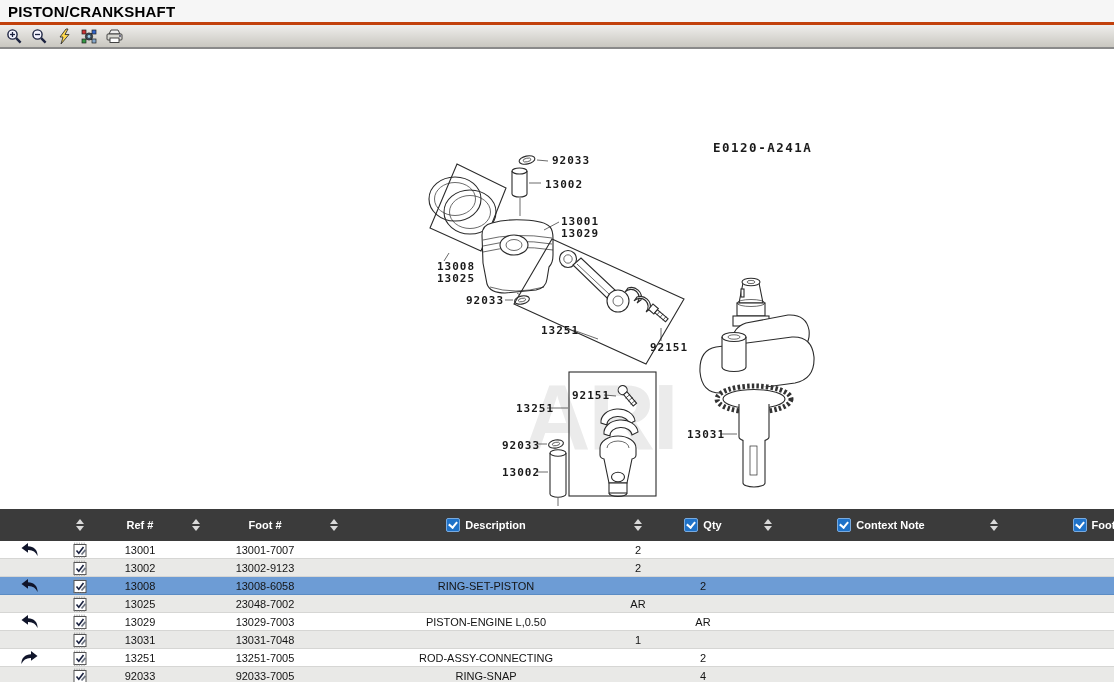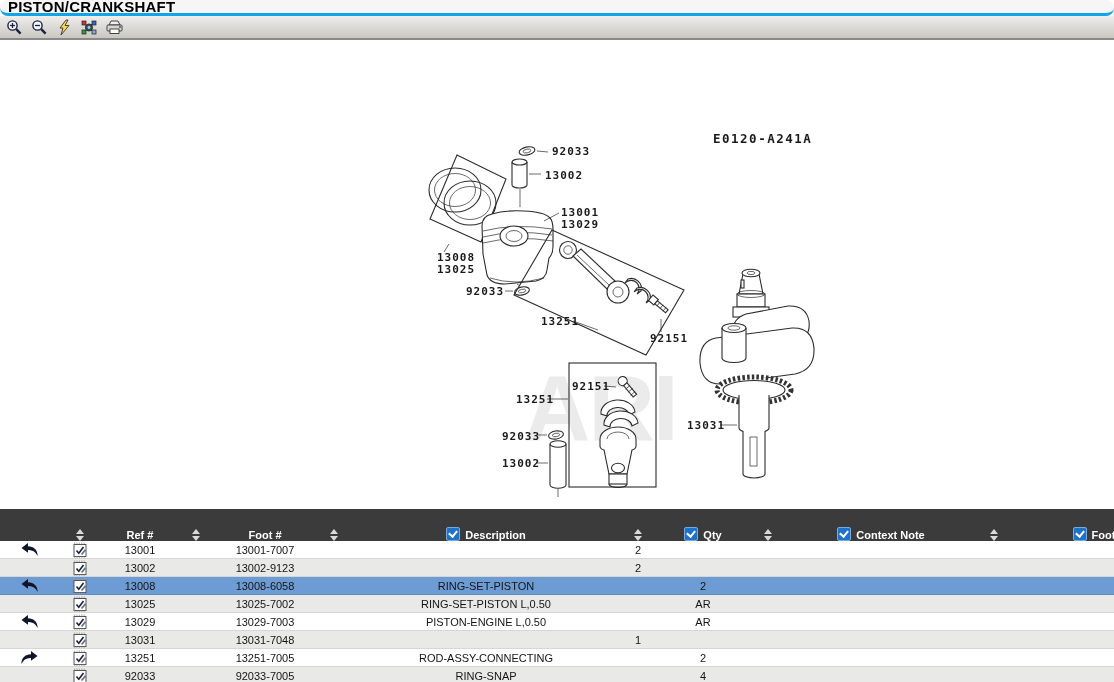--- a/index.html
+++ b/index.html
@@ -1,21 +1,21 @@
 <!DOCTYPE html>
 <html style="--sel: #6d9cd5;"><head>
 <meta charset="utf-8">
 <style>
   html,body{margin:0;padding:0;background:#fff;}
   body{width:1114px;height:682px;overflow:hidden;position:relative;
        font-family:"Liberation Sans",sans-serif;-webkit-font-smoothing:antialiased;}
 
   
-  .titlebar{height:16px;background:#f6f6f6;border-bottom:3px solid #0ea5e9;
-            display:flex;align-items:center;padding-left:8px;box-sizing:border-box;border-radius:8px;}
+  .titlebar{height:25px;background:#f6f6f6;border-bottom:3px solid #c2410c;
+            display:flex;align-items:center;padding-left:8px;box-sizing:border-box;}
   .titlebar .title{font-size:15px;font-weight:bold;color:#000;letter-spacing:.2px;}
 
   
   .toolbar{height:22px;background:linear-gradient(#efeeec,#c9c7c0);
            border-bottom:2px solid #8a8a8a;display:flex;align-items:center;
            padding-left:4px;gap:5px;}
   .tbtn{width:20px;height:18px;display:flex;align-items:center;justify-content:center;
         background:transparent;border:none;padding:0;cursor:pointer;}
   .tbtn svg{display:block;}
 
@@ -32,21 +32,21 @@
   text.wmark{font-family:"Liberation Sans",sans-serif;font-size:92px;font-weight:bold;
              fill:#ebebeb;letter-spacing:-2px;}
 
   
   .parts-table{position:absolute;top:509px;left:0;width:1114px;height:173px;
                overflow:hidden;background:#fff;font-size:11px;}
   .thead,.trow{display:grid;
     grid-template-columns:58px 44px 76px 36px 102px 36px 268px 36px 94px 36px 190px 36px 164px;
     width:1176px;}
   .thead{height:32px;background:#3b3b3b;color:#fff;font-weight:bold;}
-  .hc{display:flex;align-items:flex-end;justify-content:center;}
+  .hc{display:flex;align-items:center;justify-content:center;}
   .trow{height:18px;background:#fff;border-bottom:1px solid #d6d6d4;box-sizing:border-box;}
   .trow:nth-child(even){background:#e9e9e7;}
   .trow.selected{background:var(--sel,#6d9cd5);border-bottom-color:#5b8cc4;}
   .tc{display:flex;align-items:center;justify-content:center;color:#141414;overflow:hidden;}
   .sort{display:flex;flex-direction:column;align-items:center;cursor:pointer;}
   .tri-up{width:0;height:0;border-left:4px solid transparent;border-right:4px solid transparent;
           border-bottom:5px solid #dadada;margin-bottom:2px;}
   .tri-down{width:0;height:0;border-left:4px solid transparent;border-right:4px solid transparent;
             border-top:5px solid #dadada;}
   .cbx{width:12px;height:12px;background:#1f72c8;border:1px solid #79aade;border-radius:2px;
@@ -413,23 +413,22 @@
           <svg width="16" height="16" viewBox="0 0 16 16">
             <path d="M2,1.2 h12" stroke="#999" stroke-width="1" stroke-dasharray="1.2,1.2" fill="none"></path>
             <rect x="2" y="2.5" width="12" height="12" fill="#fff" stroke="#555" stroke-width="1"></rect>
             <path d="M4.5,8.5 l2.3,2.8 L11.5,5" stroke="#1a2240" stroke-width="1.6" fill="none"></path>
             <path d="M9.5,12.5 l4,-4.6" stroke="#6b7280" stroke-width="1.8"></path>
             <path d="M2,15.2 h12" stroke="#999" stroke-width="1" stroke-dasharray="1.2,1.2" fill="none"></path>
           </svg>
         </div>
         <div class="tc">13025</div>
         <div class="tc"></div>
-        <div class="tc">13025-7002</div>
-        <div class="tc"></div>
-        <div class="tc">RING-SET-PISTON L,0.50</div>
+        <div class="tc">23048-7002</div>
+        <div class="tc"></div>
         <div class="tc"></div>
         <div class="tc">AR</div>
         <div class="tc"></div>
         <div class="tc"></div>
         <div class="tc"></div>
         <div class="tc"></div>
       </div>
       <div class="trow">
         <div class="tc">
           <svg width="19" height="15" viewBox="0 0 19 15">

